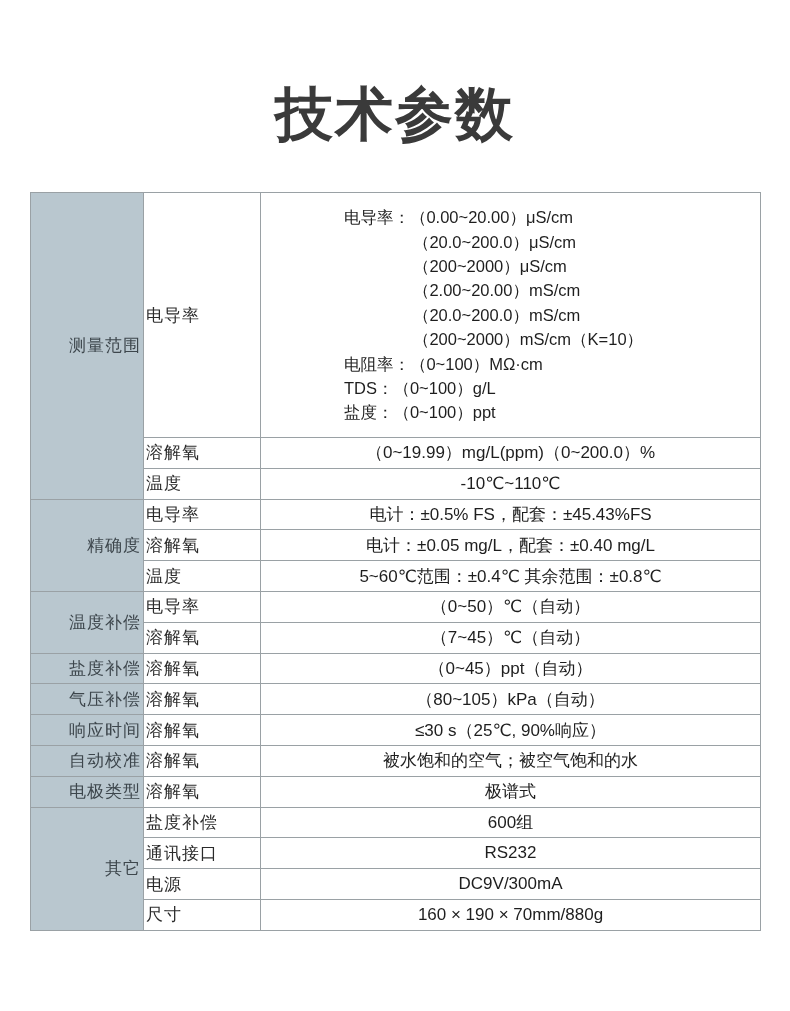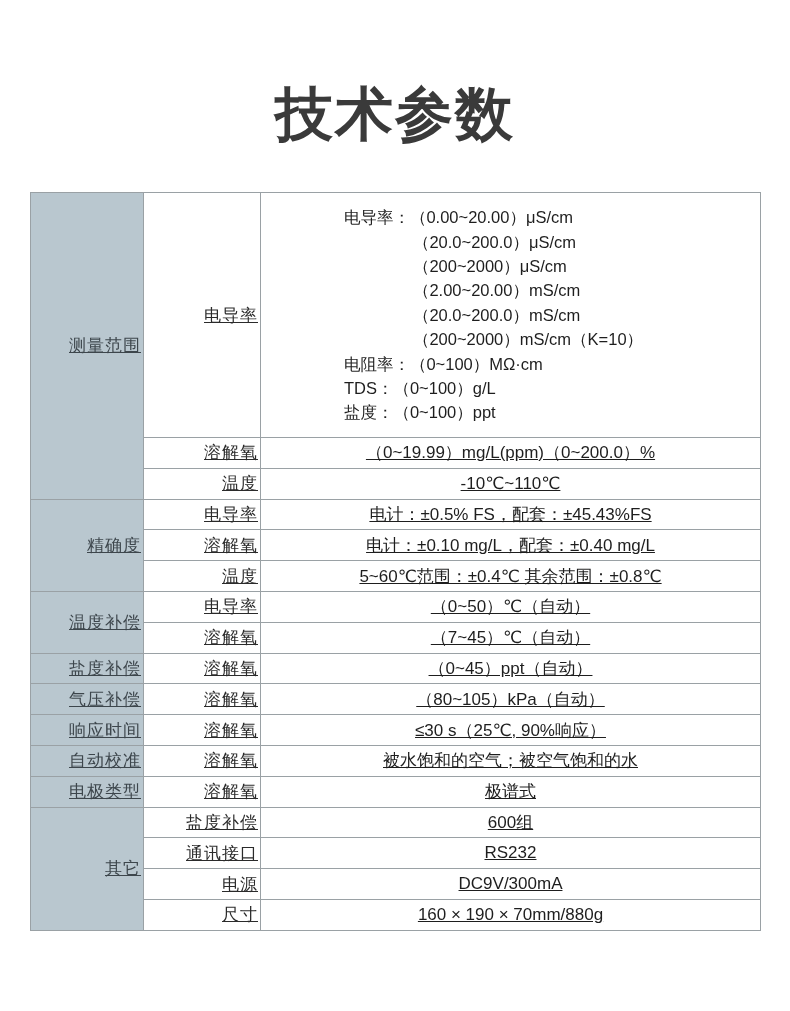--- a/index.html
+++ b/index.html
@@ -32,38 +32,37 @@
     top: 192px;
     left: 30px;
     width: 730px;
     border-collapse: collapse;
     table-layout: fixed;
   }
   table.spec td {
     border: 1px solid var(--border-color, #9aa1a5);
     padding: 2px 2px;
     vertical-align: middle;
-    text-decoration: underline;
   }
   col.c1 { width: 113px; }
   col.c2 { width: 117px; }
   col.c3 { width: 500px; }
   td.cat {
     background: var(--cat-bg, #b9c7cf);
     color: #3d464c;
     font-size: 17px;
     font-weight: 500;
     text-align: right;
     letter-spacing: 1px;
   }
   td.param {
     font-size: 17px;
     font-weight: 500;
     color: #2b2b2b;
-    text-align: right;
+    text-align: left;
     letter-spacing: 1px;
   }
   td.val {
     font-size: 17px;
     color: #1e1e1e;
     text-align: center;
   }
   tr.std-row td.param, tr.std-row td.val { height: 30.8px; }
   td.val.big { height: 245px; }
   td.val.big .lines {
@@ -100,21 +99,21 @@
           <td class="param">温度</td>
           <td class="val">-10℃~110℃</td>
         </tr>
         <tr class="std-row">
           <td class="cat" rowspan="3">精确度</td>
           <td class="param">电导率</td>
           <td class="val">电计：±0.5% FS，配套：±45.43%FS</td>
         </tr>
         <tr class="std-row">
           <td class="param">溶解氧</td>
-          <td class="val">电计：±0.10 mg/L，配套：±0.40 mg/L</td>
+          <td class="val">电计：±0.05 mg/L，配套：±0.40 mg/L</td>
         </tr>
         <tr class="std-row">
           <td class="param">温度</td>
           <td class="val">5~60℃范围：±0.4℃ 其余范围：±0.8℃</td>
         </tr>
         <tr class="std-row">
           <td class="cat" rowspan="2">温度补偿</td>
           <td class="param">电导率</td>
           <td class="val">（0~50）℃（自动）</td>
         </tr>

